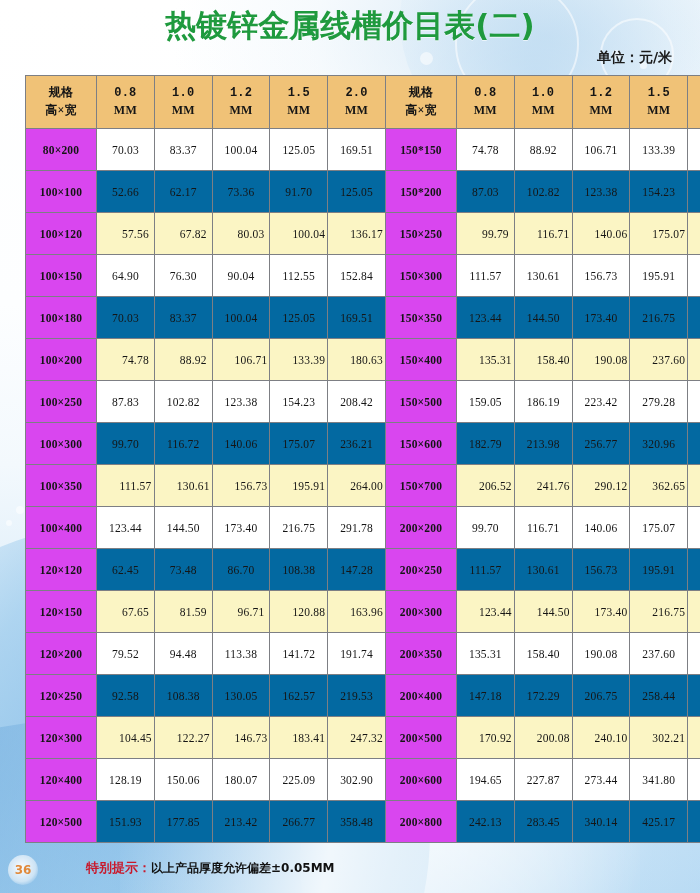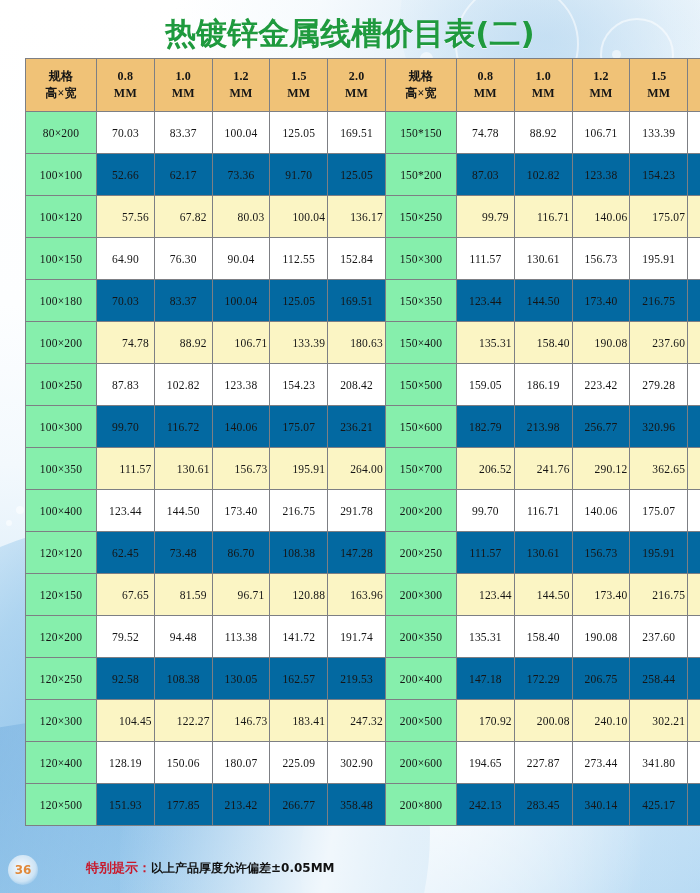--- a/index.html
+++ b/index.html
@@ -78,21 +78,21 @@
   #bg .dot {
     position: absolute;
     border-radius: 50%;
     background: rgba(255,255,255,0.55);
   }
 
   
   #header {
     position: relative;
     z-index: 2;
-    padding-top: 16px;
+    padding-top: 8px;
   }
   #page-title {
     text-align: center;
     color: #1f9a3e;
     font-family: "DejaVu Sans", "Liberation Sans", sans-serif;
     font-weight: bold;
     font-size: 31px;
     letter-spacing: 0px;
     line-height: 1.1;
     text-shadow: 0 1px 0 rgba(255,255,255,0.6);
@@ -131,26 +131,26 @@
     height: 41px;
     letter-spacing: 0.2px;
   }
   table.price-table th {
     background: #f0c277;
     font-weight: bold;
     height: 52px;
     font-size: 12px;
     line-height: 1.45;
   }
-  th .hdr-l1 { display: block; }
+  th .hdr-l1 { display: block; font-family: Liberation Mono, monospace; }
   th .hdr-l2 { display: block; }
 
   td.spec {
-    background: #86efac;
-    font-weight: normal;
+    background: #d946ef;
+    font-weight: bold;
     font-size: 11.5px;
   }
   tr.band-white td.val { background: #ffffff; }
   tr.band-blue  td.val { background: #0369a1; }
   tr.band-yellow td.val { background: #fbf5c4; padding-left: 20px; }
 
   
   col.c-spec { width: 71px; }
   col.c-val  { width: 57.8px; }
 
@@ -212,20 +212,21 @@
   <div class="ring" style="left:600px;top:18px;width:70px;height:70px;"></div>
   <div class="dot" style="left:420px;top:52px;width:13px;height:13px;"></div>
   <div class="dot" style="left:612px;top:50px;width:9px;height:9px;"></div>
   <div class="dot" style="left:640px;top:62px;width:7px;height:7px;"></div>
   <div class="dot" style="left:16px;top:506px;width:8px;height:8px;"></div>
   <div class="dot" style="left:6px;top:520px;width:6px;height:6px;"></div>
 </div>
 
 <div id="header">
   <h1 id="page-title">热镀锌金属线槽价目表(二)</h1>
+  <div id="unit-label">单位：元/米</div>
 </div>
 
 <div id="table-wrap">
   <table class="price-table">
     <colgroup>
       <col class="c-spec">
         <col class="c-val">
         <col class="c-val">
         <col class="c-val">
         <col class="c-val">

